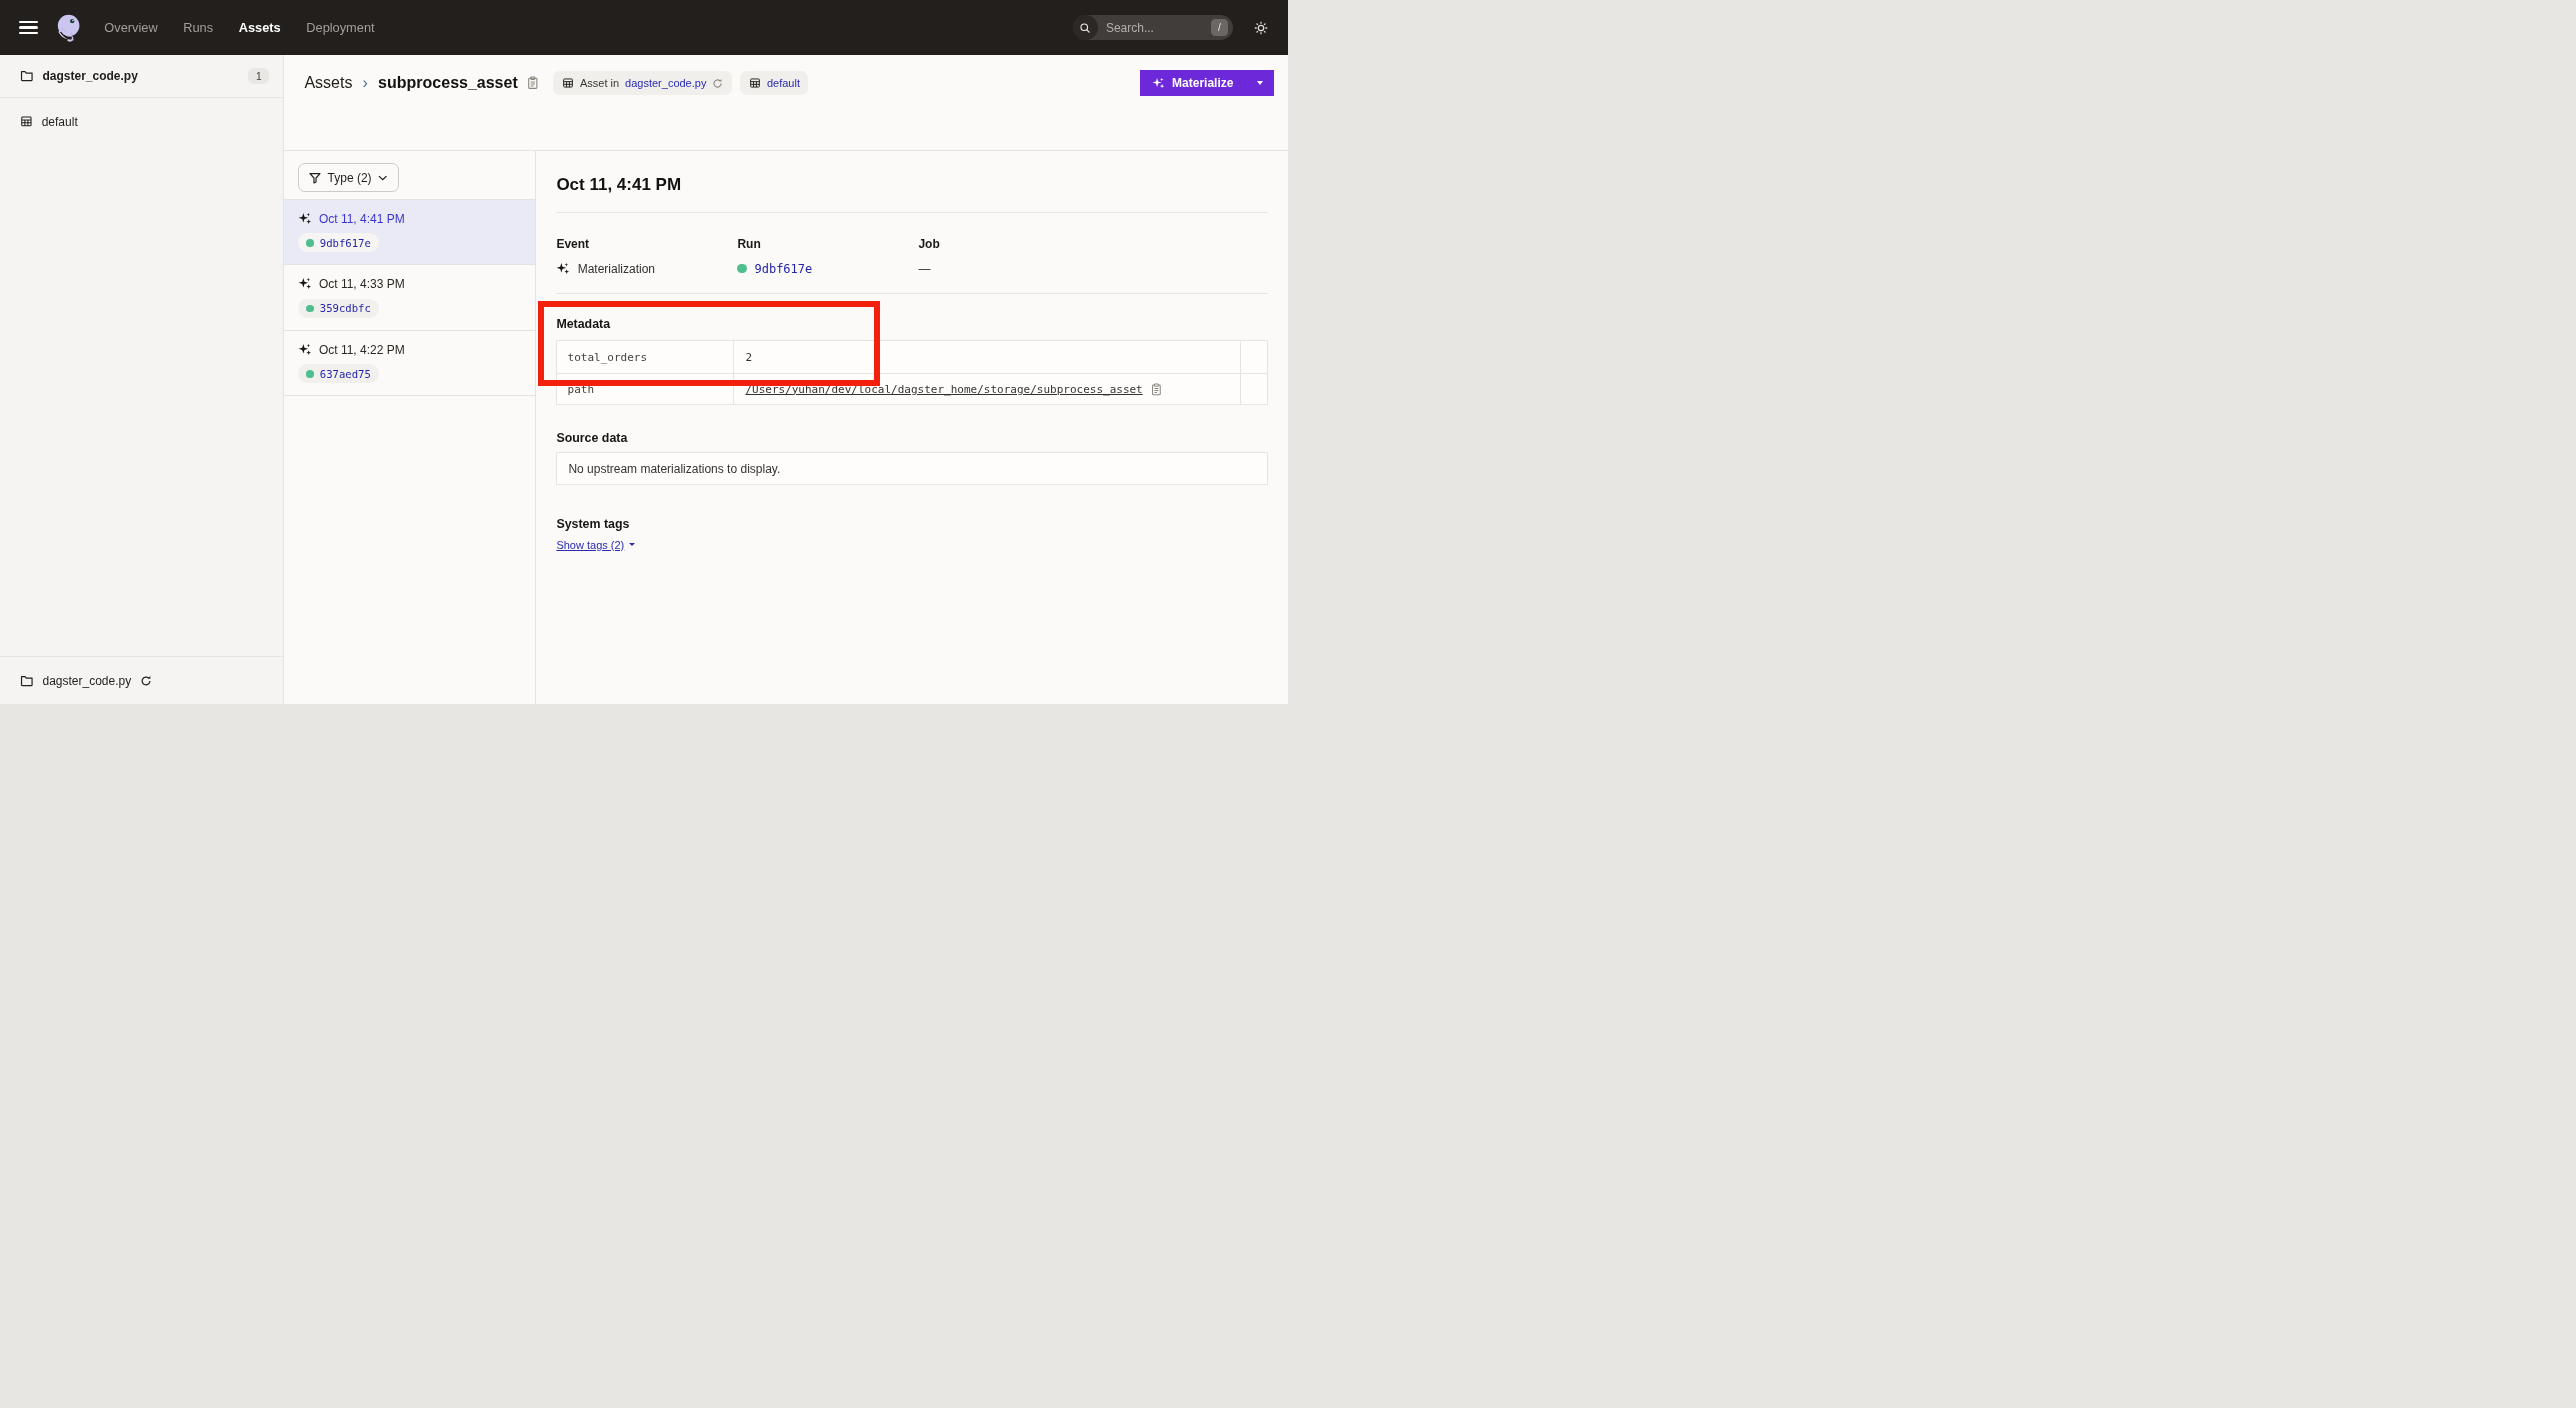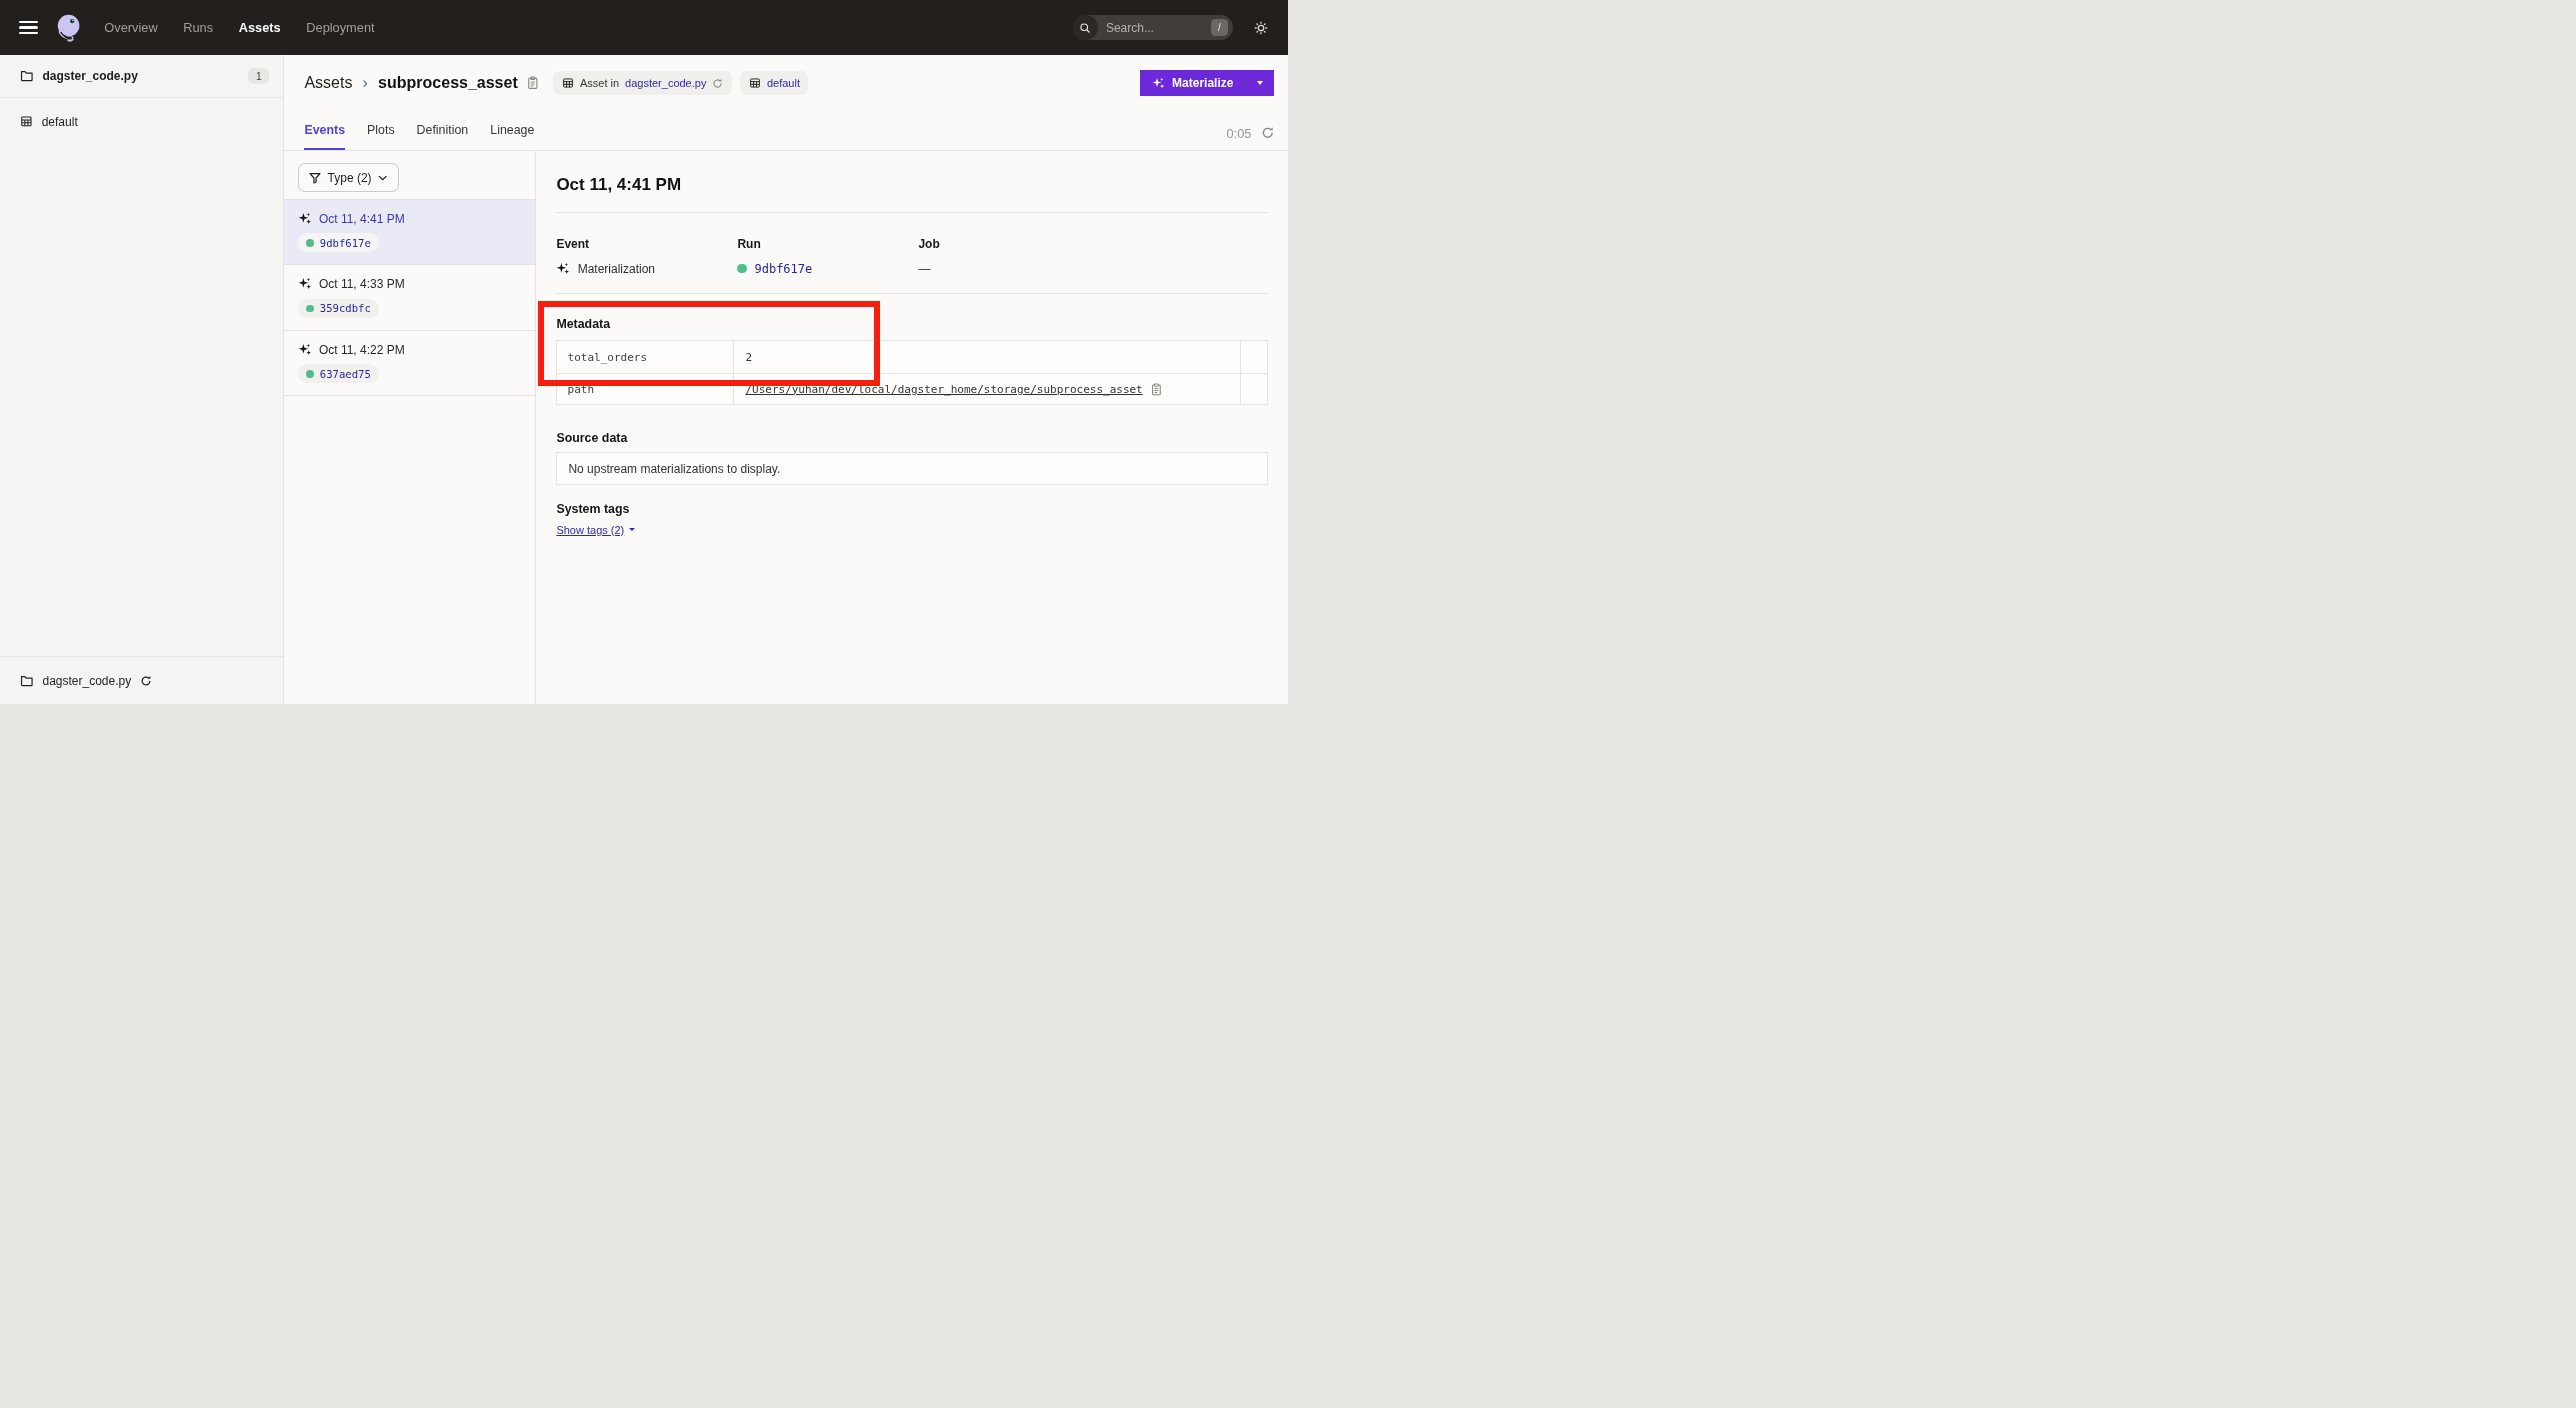--- a/index.html
+++ b/index.html
@@ -87,21 +87,21 @@
   .section-heading { font-size:12.4px; font-weight:700; color:#181512; line-height:14.5px; }
   .metadata-heading { margin-top:24px; }
   .meta-table { margin-top:8.5px; border:0.9px solid #e6e4e1; background:#fefdfc; }
   .meta-row { display:grid; grid-template-columns:177px 1fr 25.6px; height:31.5px; }
   .meta-row + .meta-row { border-top:0.9px solid #e6e4e1; }
   .meta-key { display:flex; align-items:center; padding-left:10.2px; font-size:11px; color:#45413b; border-right:0.9px solid #e6e4e1; }
   .meta-value { display:flex; align-items:center; gap:7.7px; padding-left:11px; font-size:11px; color:#36332e; border-right:0.9px solid #e6e4e1; min-width:0; overflow:hidden; }
   .path-link { color:#36332e; text-decoration:underline; white-space:nowrap; }
   .source-heading { margin-top:25.6px; }
   .source-box { margin-top:6.8px; border:0.9px solid #e6e4e1; background:#fefdfc; padding:8.5px 11px; font-size:12px; color:#36332e; }
-  .tags-heading { margin-top:17px; }
+  .tags-heading { margin-top:32px; }
   .show-tags { margin-top:6.8px; display:inline-flex; align-items:center; gap:5.1px; font-size:11px; color:#2a2ab2; cursor:pointer;justify-content:center; }
   .show-tags .st-label { text-decoration:underline; }
   .caret-down-sm { width:0; height:0; border-left:3.4px solid transparent; border-right:3.4px solid transparent; border-top:3.8px solid #2a2ab2; }
 
   
   .annotation-rect { position:absolute; left:538px; top:301px; width:342px; height:85px; border:6px solid #f2200c; z-index:50; pointer-events:none; }
 </style>
 </head>
 <body>
 
@@ -247,37 +247,20 @@
                     <path d="M12.2 1 L12.7 2.6 L14.3 3.1 L12.7 3.6 L12.2 5.2 L11.7 3.6 L10.1 3.1 L11.7 2.6 Z"></path>
                   </svg>
               </span>
               <span>Materialize</span>
             </div>
             <div class="materialize-caret">
               <span class="caret-down"></span>
             </div>
           </div>
         </div>
-        <div class="header-row2">
-          <nav class="tabs">
-            <a class="tab active">Events</a>
-            <a class="tab">Plots</a>
-            <a class="tab">Definition</a>
-            <a class="tab">Lineage</a>
-          </nav>
-          <div class="timer">
-            <span>0:05</span>
-            <span class="reload">
-              <svg viewBox="0 0 16 16" width="13.6" height="13.6">
-                  <path d="M13.2 8 a5.2 5.2 0 1 1 -1.6 -3.75" fill="none" stroke="currentColor" stroke-width="1.6"></path>
-                  <path d="M13.8 1.4 v3.6 h-3.6 Z" fill="currentColor"></path>
-                </svg>
-            </span>
-          </div>
-        </div>
       </div>
 
       <div class="content">
 
         <div class="events-col">
           <div class="filter-bar">
             <button class="filter-btn">
               <span class="icon-dark">
                 <svg viewBox="0 0 14 14" width="12" height="12">
                     <path d="M1.2 1.8 h11.6 L8.2 7 v4.6 L5.8 12.8 V7 Z" fill="none" stroke="currentColor" stroke-width="1.4" stroke-linejoin="round"></path>

